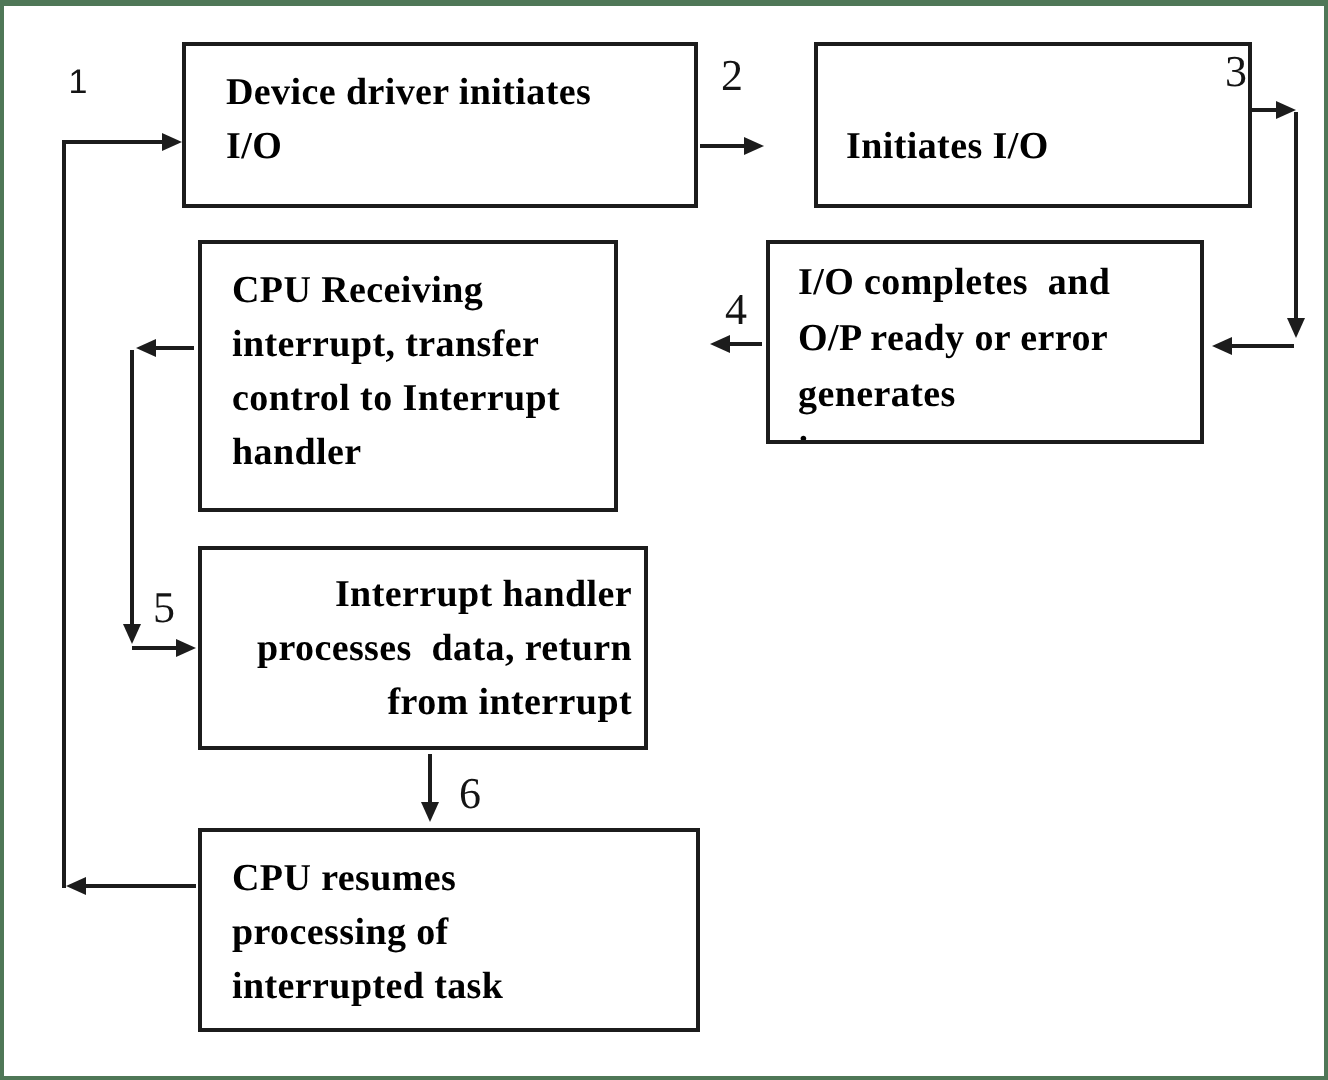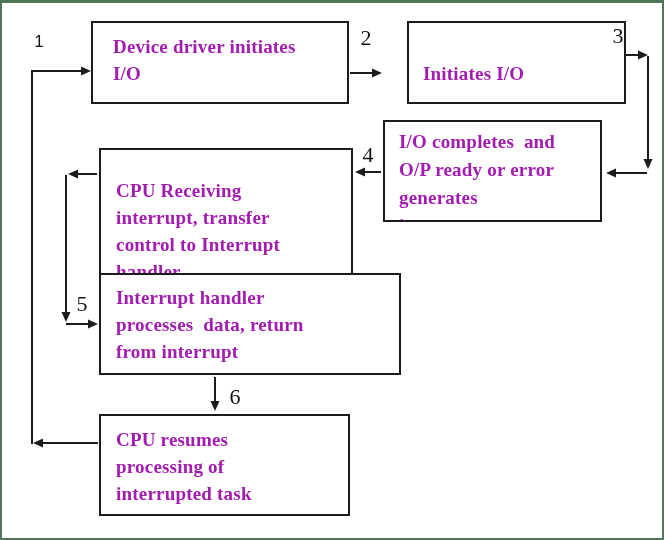--- a/index.html
+++ b/index.html
@@ -17,33 +17,33 @@
   .connectors {
     position: absolute;
     left: 0; top: 0;
     width: 664px; height: 540px;
   }
   .node {
     position: absolute;
     box-sizing: border-box;
     border: 2px solid #1c1c1c;
     background: #ffffff;
-    color: #a21caf;
+    color: #000000;
     font-weight: bold;
     font-size: 19px;
     line-height: 27px;
     white-space: pre-wrap;
     overflow: hidden;
     letter-spacing: 0.2px;
   }
   #node-device-driver    { left: 89px;  top: 18px;  width: 258px; height: 83px;  padding: 10px 6px 0 20px; }
   #node-initiates-io     { left: 381px; top: 18px;  width: 219px; height: 83px;  padding: 37px 6px 0 14px; margin-left: 24px; }
   #node-io-completes     { left: 381px; top: 117px; width: 219px; height: 102px; padding: 6px 6px 0 14px; line-height: 28px; }
-  #node-cpu-receiving    { left: 97px;  top: 117px; width: 254px; height: 136px; padding: 27px 6px 0 15px; margin-top: 28px; }
-  #node-interrupt-handler{ left: 97px;  top: 270px; width: 302px; height: 102px; padding: 9px 6px 0 15px; }
+  #node-cpu-receiving    { left: 97px;  top: 117px; width: 210px; height: 136px; padding: 10px 6px 0 15px; }
+  #node-interrupt-handler{ left: 97px;  top: 270px; width: 225px; height: 102px; padding: 9px 6px 0 15px; text-align: right; }
   #node-cpu-resumes      { left: 97px;  top: 411px; width: 251px; height: 102px; padding: 10px 22px 0 15px; }
   .step {
     position: absolute;
     transform: translate(-50%, -50%);
     font-family: "Liberation Serif", serif;
     font-size: 22px;
     color: #141414;
     line-height: 1;
   }
   #step-1 { left: 37px;  top: 38px;  font-size: 17px; font-family: "Liberation Sans", sans-serif; }

